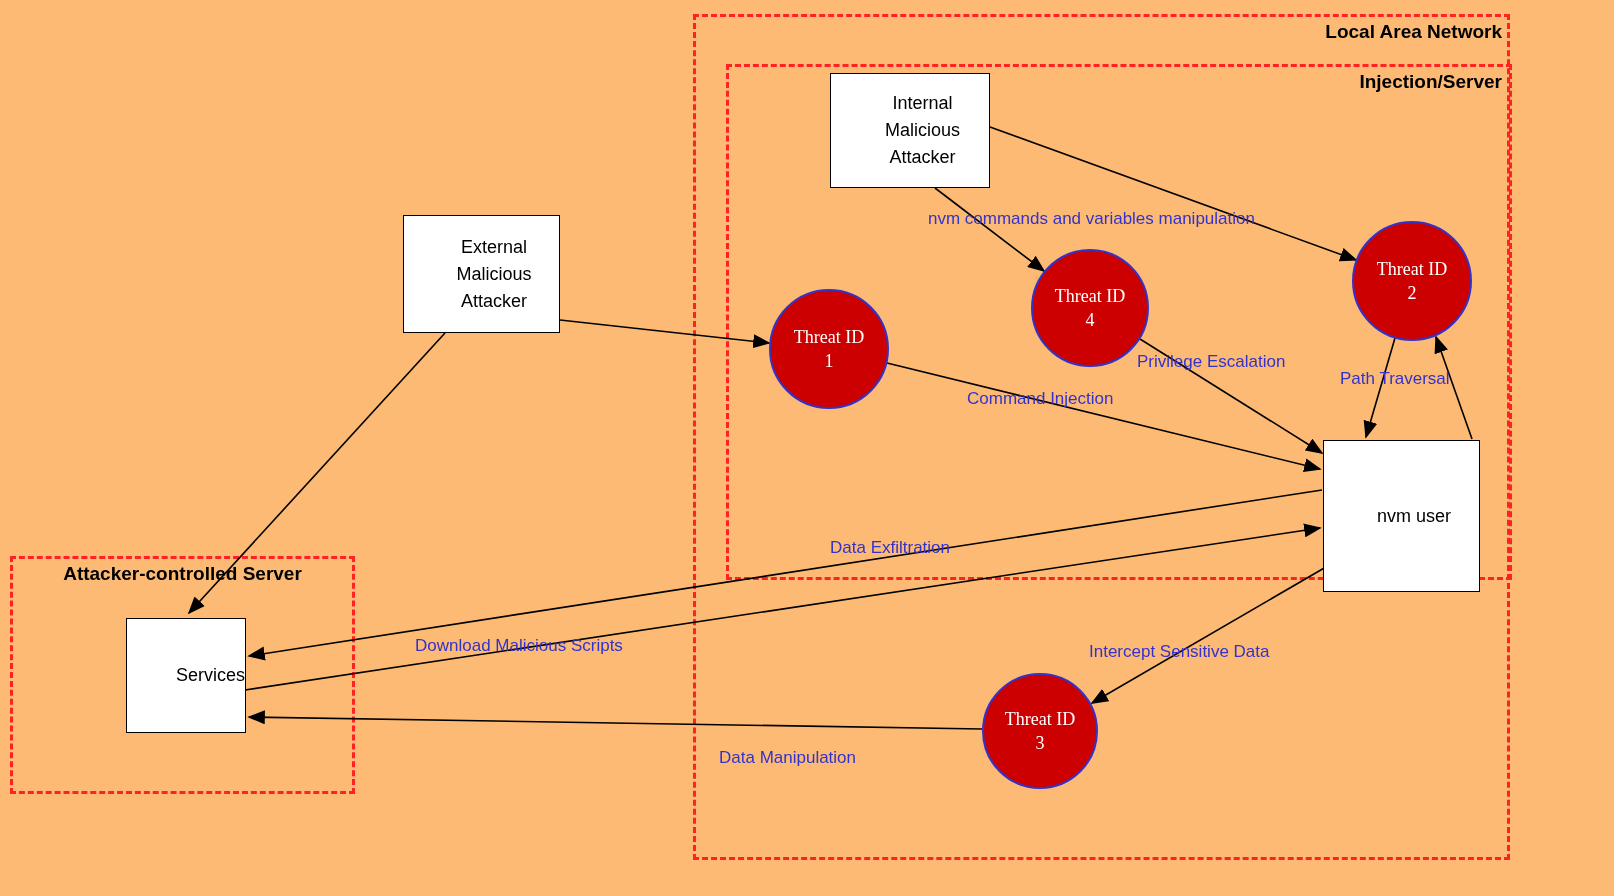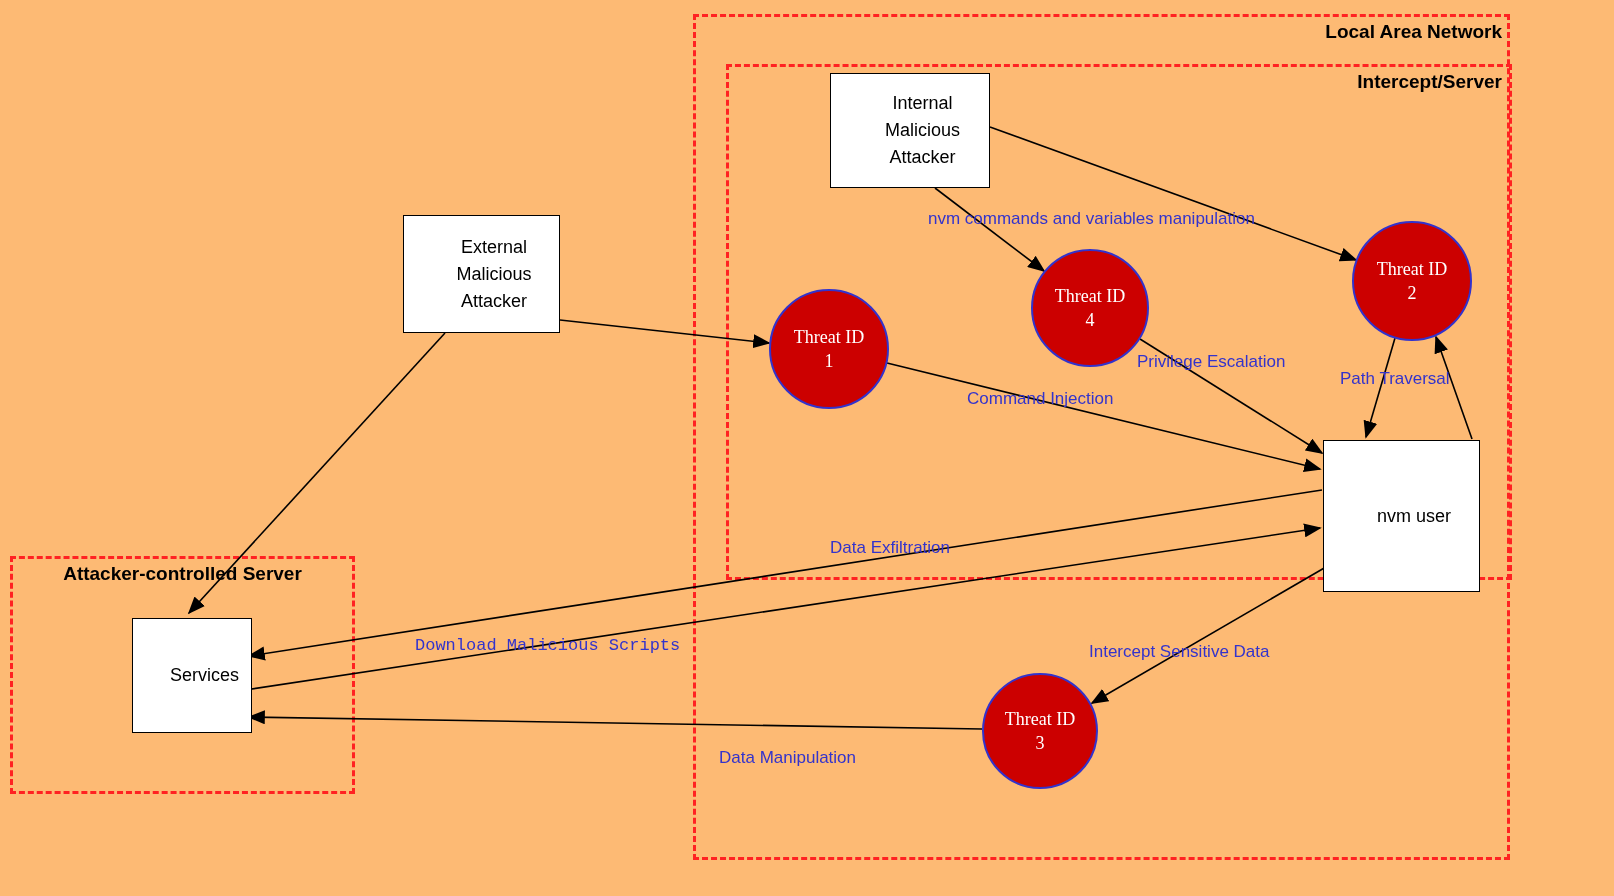--- a/index.html
+++ b/index.html
@@ -75,21 +75,21 @@
 </head>
 <body>
 
 <div class="canvas">
 
   <div class="boundary" style="left:693px; top:14px; width:817px; height:846px;"></div>
   <div class="boundary" style="left:726px; top:64px; width:786px; height:516px;"></div>
   <div class="boundary" style="left:10px; top:556px; width:345px; height:238px;"></div>
 
   <div class="boundary-label" style="left:1142px; top:21px; width:360px; text-align:right;">Local Area Network</div>
-  <div class="boundary-label" style="left:1142px; top:71px; width:360px; text-align:right;">Intercept/Server</div>
+  <div class="boundary-label" style="left:1142px; top:71px; width:360px; text-align:right;">Injection/Server</div>
   <div class="boundary-label" style="left:10px; top:563px; width:345px; text-align:center;">Attacker-controlled Server</div>
 
   <svg class="edges" width="1614" height="896" viewBox="0 0 1614 896">
     <defs>
       <marker id="arrow" viewBox="0 0 10 8" refX="9" refY="4" markerWidth="11" markerHeight="9" orient="auto">
         <path d="M0,0 L10,4 L0,8 z" fill="#000000"></path>
       </marker>
     </defs>
     <line x1="935" y1="188" x2="1044" y2="271" marker-end="url(#arrow)"></line>
     <line x1="990" y1="127" x2="1356" y2="260" marker-end="url(#arrow)"></line>
@@ -114,21 +114,21 @@
   <div class="node" style="left:403px; top:215px; width:157px; height:118px;">
     <div>External</div>
     <div>Malicious</div>
     <div>Attacker</div>
   </div>
 
   <div class="node" style="left:1323px; top:440px; width:157px; height:152px;">
     <div>nvm user</div>
   </div>
 
-  <div class="node" style="left:132px; top:618px; width:120px; height:115px;">
+  <div class="node" style="left:126px; top:618px; width:120px; height:115px;align-items:flex-end;">
     <div>Services</div>
   </div>
 
   <div class="threat" style="left:769px; top:289px; width:120px; height:120px;">
     <div>Threat ID</div>
     <div>1</div>
   </div>
 
   <div class="threat" style="left:1031px; top:249px; width:118px; height:118px;">
     <div>Threat ID</div>
@@ -143,17 +143,17 @@
   <div class="threat" style="left:982px; top:673px; width:116px; height:116px;">
     <div>Threat ID</div>
     <div>3</div>
   </div>
 
   <div class="edge-label" style="left:928px; top:209px;">nvm commands and variables manipulation</div>
   <div class="edge-label" style="left:1137px; top:352px;">Privilege Escalation</div>
   <div class="edge-label" style="left:1340px; top:369px;">Path Traversal</div>
   <div class="edge-label" style="left:967px; top:389px;">Command Injection</div>
   <div class="edge-label" style="left:830px; top:538px;">Data Exfiltration</div>
-  <div class="edge-label" style="left:415px; top:636px;font-family:Liberation Mono, monospace;">Download Malicious Scripts</div>
+  <div class="edge-label" style="left:415px; top:636px;">Download Malicious Scripts</div>
   <div class="edge-label" style="left:1089px; top:642px;">Intercept Sensitive Data</div>
   <div class="edge-label" style="left:719px; top:748px;">Data Manipulation</div>
 
 </div>
 
 </body></html>

